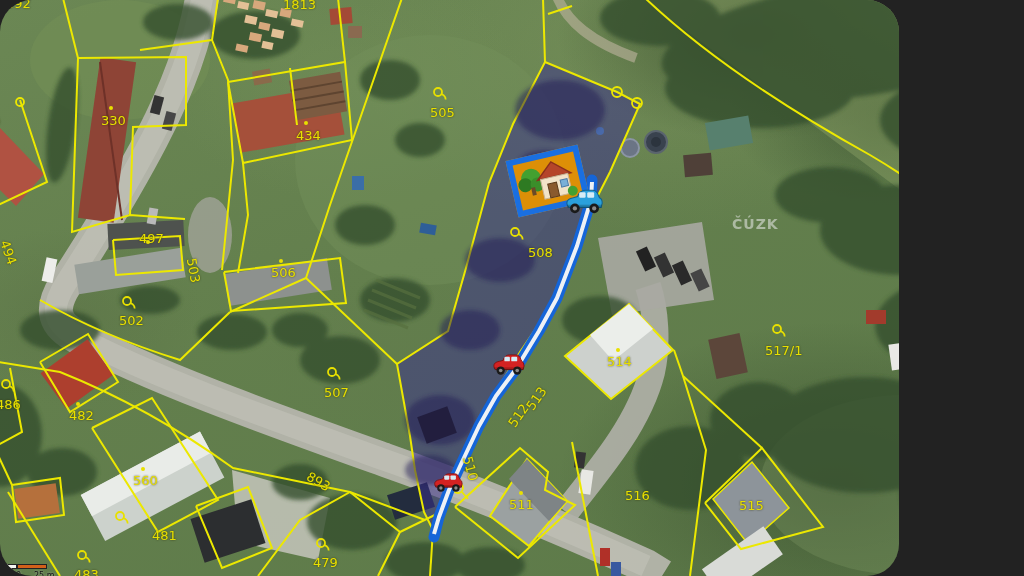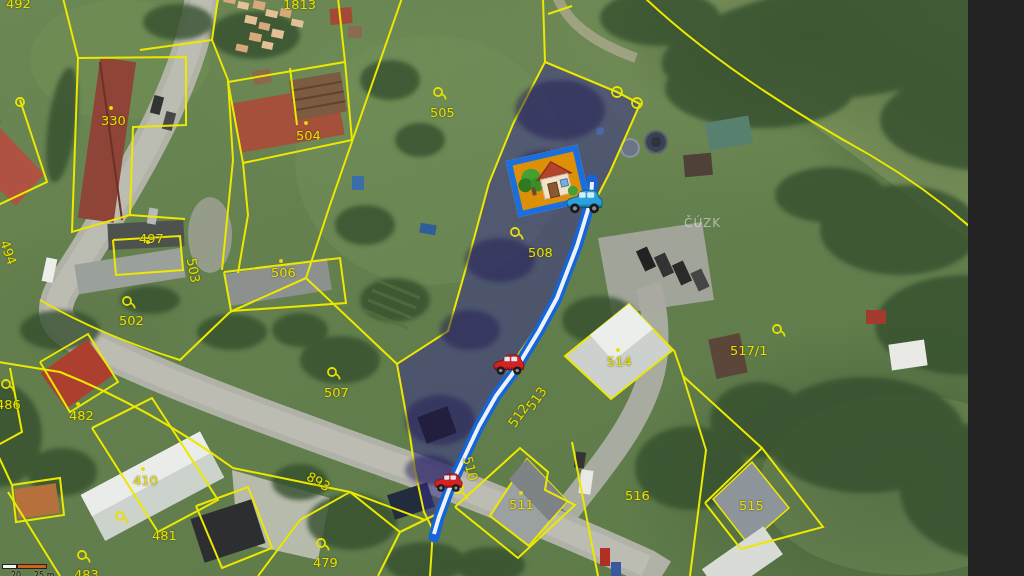--- a/index.html
+++ b/index.html
@@ -1,34 +1,34 @@
 <!DOCTYPE html>
 <html><head>
 <meta charset="utf-8">
 <style>
   html,body{margin:0;padding:0;background:#222;font-family:"DejaVu Sans",sans-serif;}
-  #stage{position:relative;width:968px;height:576px;overflow:hidden;background-color:#67824f;
+  #stage{position:relative;width:899px;height:576px;overflow:hidden;background-color:#67824f;
     background-image:
       radial-gradient(ellipse 320px 170px at 84% 6%, rgba(33,52,28,.55), transparent 62%),
       radial-gradient(ellipse 260px 150px at 99% 20%, rgba(40,62,34,.5), transparent 62%),
       radial-gradient(ellipse 430px 250px at 93% 84%, rgba(40,58,34,.45), transparent 65%),
       radial-gradient(ellipse 300px 200px at 38% 14%, rgba(122,150,92,.35), transparent 60%),
       radial-gradient(ellipse 520px 300px at 74% 9%, rgba(148,168,108,.28), transparent 60%),
       radial-gradient(ellipse 220px 150px at 8% 55%, rgba(88,108,68,.4), transparent 60%),
       radial-gradient(ellipse 260px 170px at 46% 62%, rgba(98,122,76,.33), transparent 60%),
-      linear-gradient(160deg,#6b8754 0%,#637f4d 45%,#5d7a49 100%);}
+      linear-gradient(160deg,#6b8754 0%,#637f4d 45%,#5d7a49 100%); border-radius: 32px;}
   #stage svg.base{position:absolute;left:0;top:0;}
   .plabel{position:absolute;color:#e8e000;font-size:13px;line-height:13px;white-space:nowrap;
     text-shadow:0 0 2px rgba(50,50,0,.9);transform-origin:center;}
   .pmark{position:absolute;width:18px;height:16px;}
   .pdot{position:absolute;width:4px;height:4px;border-radius:50%;background:#e8e000;}
   .wm-brand{position:absolute;left:733px;top:466px;color:rgba(255,255,255,.48);
     font-size:29px;font-weight:bold;letter-spacing:5px;white-space:nowrap;}
-  .wm-src{position:absolute;left:684px;top:216px;color:rgba(235,235,235,.55);
-    font-size:12px;letter-spacing:1px;font-weight:normal;}
+  .wm-src{position:absolute;left:732px;top:216px;color:rgba(235,235,235,.55);
+    font-size:14px;letter-spacing:1px;font-weight:bold;}
   .house-marker{position:absolute;left:511px;top:152px;width:62px;height:46px;background:#dd8f07;
     border:6px solid #1a6fe0;transform:rotate(-13deg);box-sizing:content-box;}
   .car{position:absolute;}
   .scalebar{position:absolute;left:2px;top:562px;width:120px;height:14px;}
   .scalebar .seg{position:absolute;top:2px;height:5px;border:1px solid #222;box-sizing:border-box;}
   .scalebar .lab{position:absolute;top:9px;font-size:8px;color:#111;
     text-shadow:0 0 2px rgba(255,255,255,.5);}
 </style>
 </head>
 <body>
@@ -285,21 +285,21 @@
         <circle cx="27.5" cy="20" r="2" fill="#8a8a8a"></circle>
     </svg>
   </div>
 
   <div id="labels">
       <div class="plabel" style="left: 6px; top: -3px;">492</div>
       <div class="plabel" style="left: 283px; top: -2px;">1813</div>
       <div class="plabel" style="left: -8px; top: 115px;">0</div>
       <div class="plabel" style="left: 101px; top: 114px;">330</div>
       <div class="pdot" style="left: 109px; top: 106px;"></div>
-      <div class="plabel" style="left: 296px; top: 129px;">504</div>
+      <div class="plabel" style="left: 296px; top: 129px;">434</div>
       <div class="pdot" style="left: 304px; top: 121px;"></div>
       <div class="plabel" style="left: 430px; top: 106px;">505</div>
       <div class="pmark" style="left: 432px; top: 86px;"><svg width="18" height="16" viewBox="0 0 18 16">
           <circle cx="6" cy="6" r="4" fill="none" stroke="#e8e000" stroke-width="1.8"></circle>
           <path d="M9.5,8 C12.5,9.5 14,10.5 13.5,13.5" fill="none" stroke="#e8e000" stroke-width="1.8"></path>
         </svg></div>
       <div class="plabel" style="left: 528px; top: 246px;">508</div>
       <div class="pmark" style="left: 509px; top: 226px;"><svg width="18" height="16" viewBox="0 0 18 16">
           <circle cx="6" cy="6" r="4" fill="none" stroke="#e8e000" stroke-width="1.8"></circle>
           <path d="M9.5,8 C12.5,9.5 14,10.5 13.5,13.5" fill="none" stroke="#e8e000" stroke-width="1.8"></path>
@@ -321,21 +321,21 @@
           <path d="M9.5,8 C12.5,9.5 14,10.5 13.5,13.5" fill="none" stroke="#e8e000" stroke-width="1.8"></path>
         </svg></div>
       <div class="plabel" style="left: 69px; top: 409px;">482</div>
       <div class="pdot" style="left: 76px; top: 402px;"></div>
       <div class="plabel" style="left: 324px; top: 386px;">507</div>
       <div class="pmark" style="left: 326px; top: 366px;"><svg width="18" height="16" viewBox="0 0 18 16">
           <circle cx="6" cy="6" r="4" fill="none" stroke="#e8e000" stroke-width="1.8"></circle>
           <path d="M9.5,8 C12.5,9.5 14,10.5 13.5,13.5" fill="none" stroke="#e8e000" stroke-width="1.8"></path>
         </svg></div>
       <div class="plabel" style="left: 306px; top: 475px; transform: rotate(30deg);">893</div>
-      <div class="plabel" style="left: 133px; top: 474px;">410</div>
+      <div class="plabel" style="left: 133px; top: 474px;">560</div>
       <div class="pdot" style="left: 141px; top: 467px;"></div>
       <div class="plabel" style="left: 112px; top: 529px; margin-left: 40px;">481</div>
       <div class="pmark" style="left: 114px; top: 510px;"><svg width="18" height="16" viewBox="0 0 18 16">
           <circle cx="6" cy="6" r="4" fill="none" stroke="#e8e000" stroke-width="1.8"></circle>
           <path d="M9.5,8 C12.5,9.5 14,10.5 13.5,13.5" fill="none" stroke="#e8e000" stroke-width="1.8"></path>
         </svg></div>
       <div class="plabel" style="left: 74px; top: 568px;">483</div>
       <div class="pmark" style="left: 76px; top: 549px;"><svg width="18" height="16" viewBox="0 0 18 16">
           <circle cx="6" cy="6" r="4" fill="none" stroke="#e8e000" stroke-width="1.8"></circle>
           <path d="M9.5,8 C12.5,9.5 14,10.5 13.5,13.5" fill="none" stroke="#e8e000" stroke-width="1.8"></path>
@@ -347,21 +347,21 @@
         </svg></div>
       <div class="plabel" style="left: 524px; top: 392px; transform: rotate(-55deg);">513</div>
       <div class="plabel" style="left: 506px; top: 409px; transform: rotate(-55deg);">512</div>
       <div class="plabel" style="left: 458px; top: 462px; transform: rotate(75deg);">510</div>
       <div class="plabel" style="left: 509px; top: 498px;">511</div>
       <div class="pdot" style="left: 519px; top: 491px;"></div>
       <div class="plabel" style="left: 607px; top: 355px; text-align: right;">514</div>
       <div class="pdot" style="left: 616px; top: 348px;"></div>
       <div class="plabel" style="left: 625px; top: 489px;">516</div>
       <div class="plabel" style="left: 739px; top: 499px;">515</div>
-      <div class="plabel" style="left: 730px; top: 344px;">517/1</div>
+      <div class="plabel" style="left: 765px; top: 344px;">517/1</div>
       <div class="pmark" style="left: 771px; top: 323px;"><svg width="18" height="16" viewBox="0 0 18 16">
           <circle cx="6" cy="6" r="4" fill="none" stroke="#e8e000" stroke-width="1.8"></circle>
           <path d="M9.5,8 C12.5,9.5 14,10.5 13.5,13.5" fill="none" stroke="#e8e000" stroke-width="1.8"></path>
         </svg></div>
     </div>
 
   <div class="wm-src">ČÚZK</div>
 
   <div class="scalebar">
     <div class="seg" style="left:0;width:15px;background:#f5f5f0;"></div>

